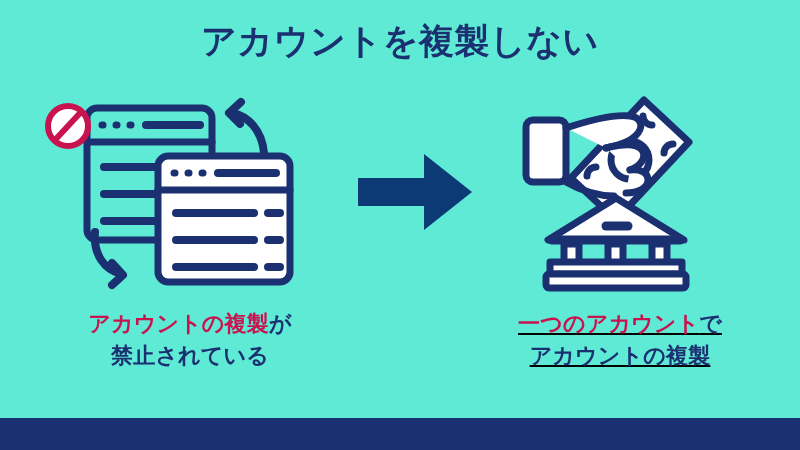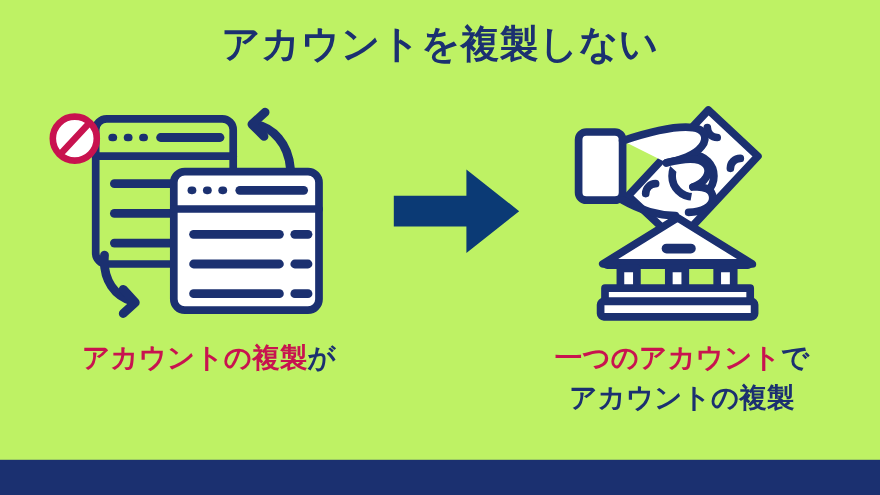--- a/index.html
+++ b/index.html
@@ -8,21 +8,21 @@
     padding: 0;
     background: #ffffff;
   }
   body {
     font-family: "Liberation Sans", "DejaVu Sans", sans-serif;
   }
   #slide {
     position: relative;
     width: 800px;
     height: 450px;
-    background: #bef264;
+    background: #5eead4;
     overflow: hidden;
     box-sizing: border-box;
   }
 
   
   #title {
     position: absolute;
     top: 22px;
     left: 0;
     width: 800px;
@@ -48,29 +48,29 @@
     top: 0;
   }
   #left-icon  { left: 42px;  width: 268px; height: 200px; }
   #arrow-icon { left: 352px; width: 126px; height: 200px; }
   #right-icon { left: 518px; width: 205px; height: 200px; }
 
   
   .caption {
     position: absolute;
     top: 308px;
-    font-size: 25px;
+    font-size: 22px;
     font-weight: bold;
     line-height: 1.45;
     text-align: center;
     letter-spacing: 0.2px;
     white-space: nowrap;
   }
   #caption-left  { left: 20px;  width: 340px; }
-  #caption-right { left: 450px; width: 340px; }
+  #caption-right { left: 450px; width: 340px; text-decoration: underline; }
 
   .hl   { color: #c8134f; }
   .navy { color: #1b3070; }
 
   .cap-line { display: block; }
 
   
   #bottom-bar {
     position: absolute;
     left: 0;
@@ -187,20 +187,21 @@
           </g>
         </g>
       </svg>
     </div>
   </div>
 
   <div class="caption" id="caption-left">
     <span class="cap-line">
       <span class="hl">アカウントの複製</span><span class="navy">が</span>
     </span>
+    <span class="cap-line navy">禁止されている</span>
   </div>
 
   <div class="caption" id="caption-right">
     <span class="cap-line">
       <span class="hl">一つのアカウント</span><span class="navy">で</span>
     </span>
     <span class="cap-line navy">アカウントの複製</span>
   </div>
 
   <div id="bottom-bar"></div>

